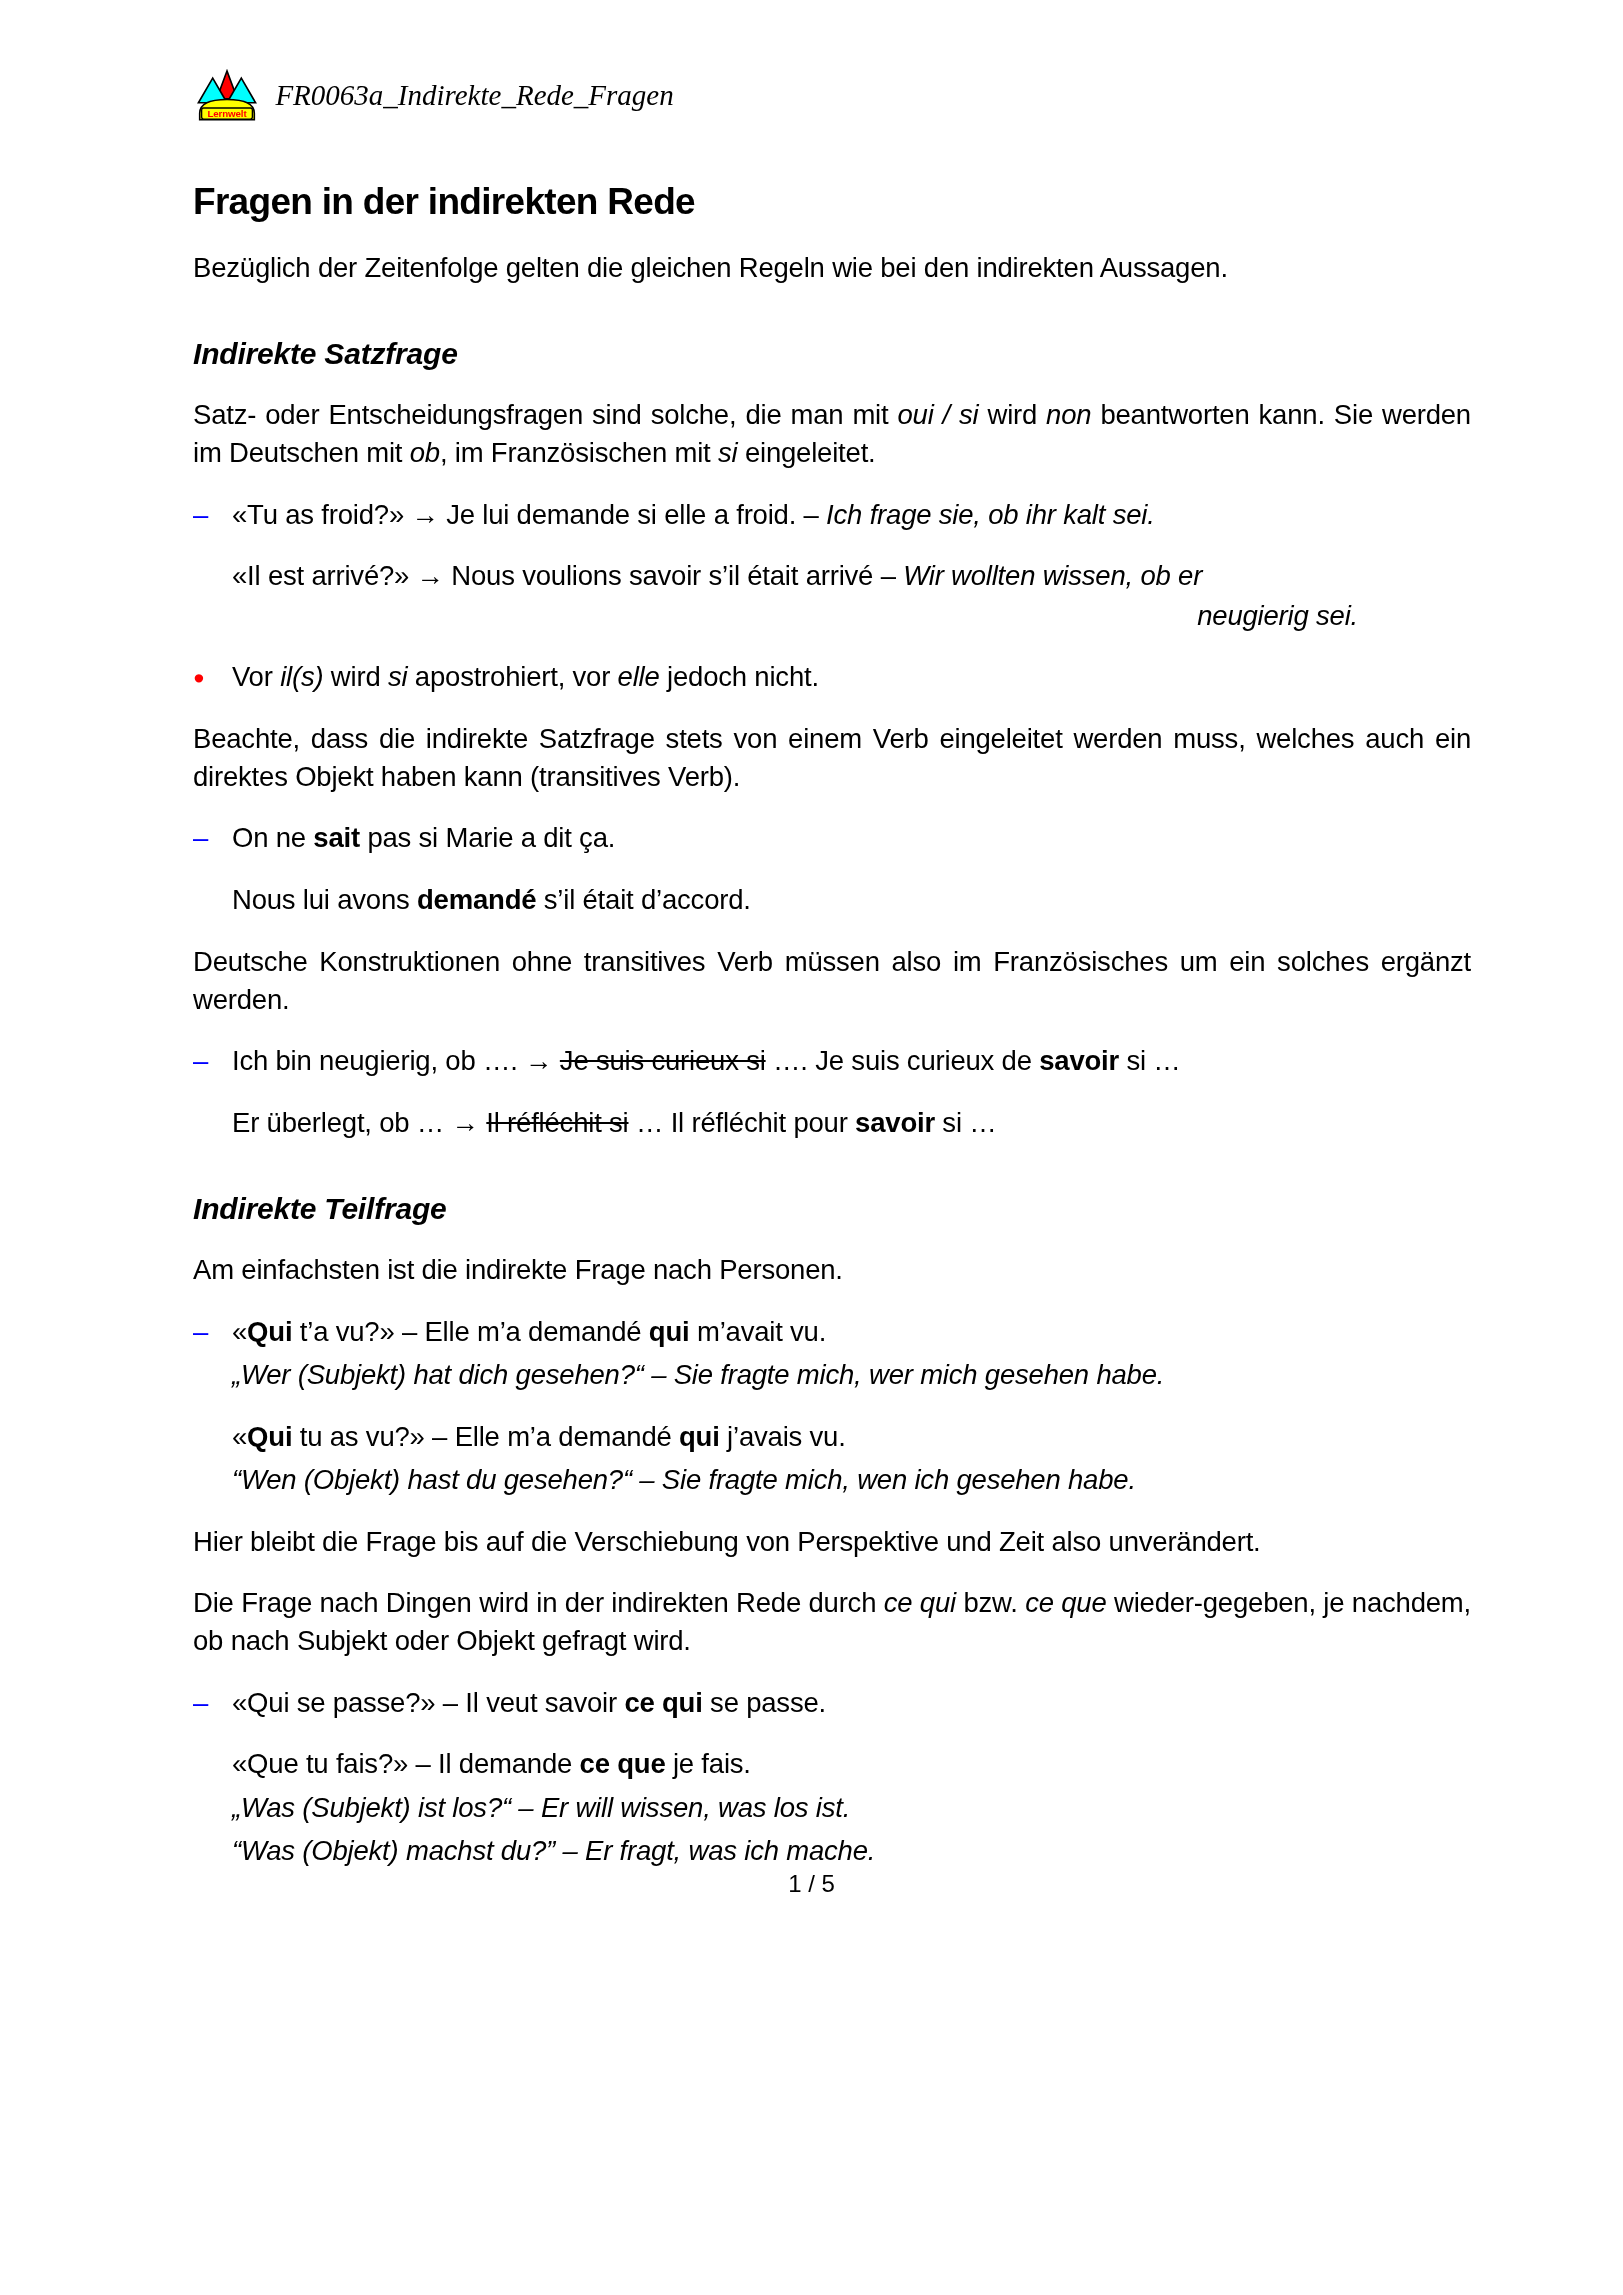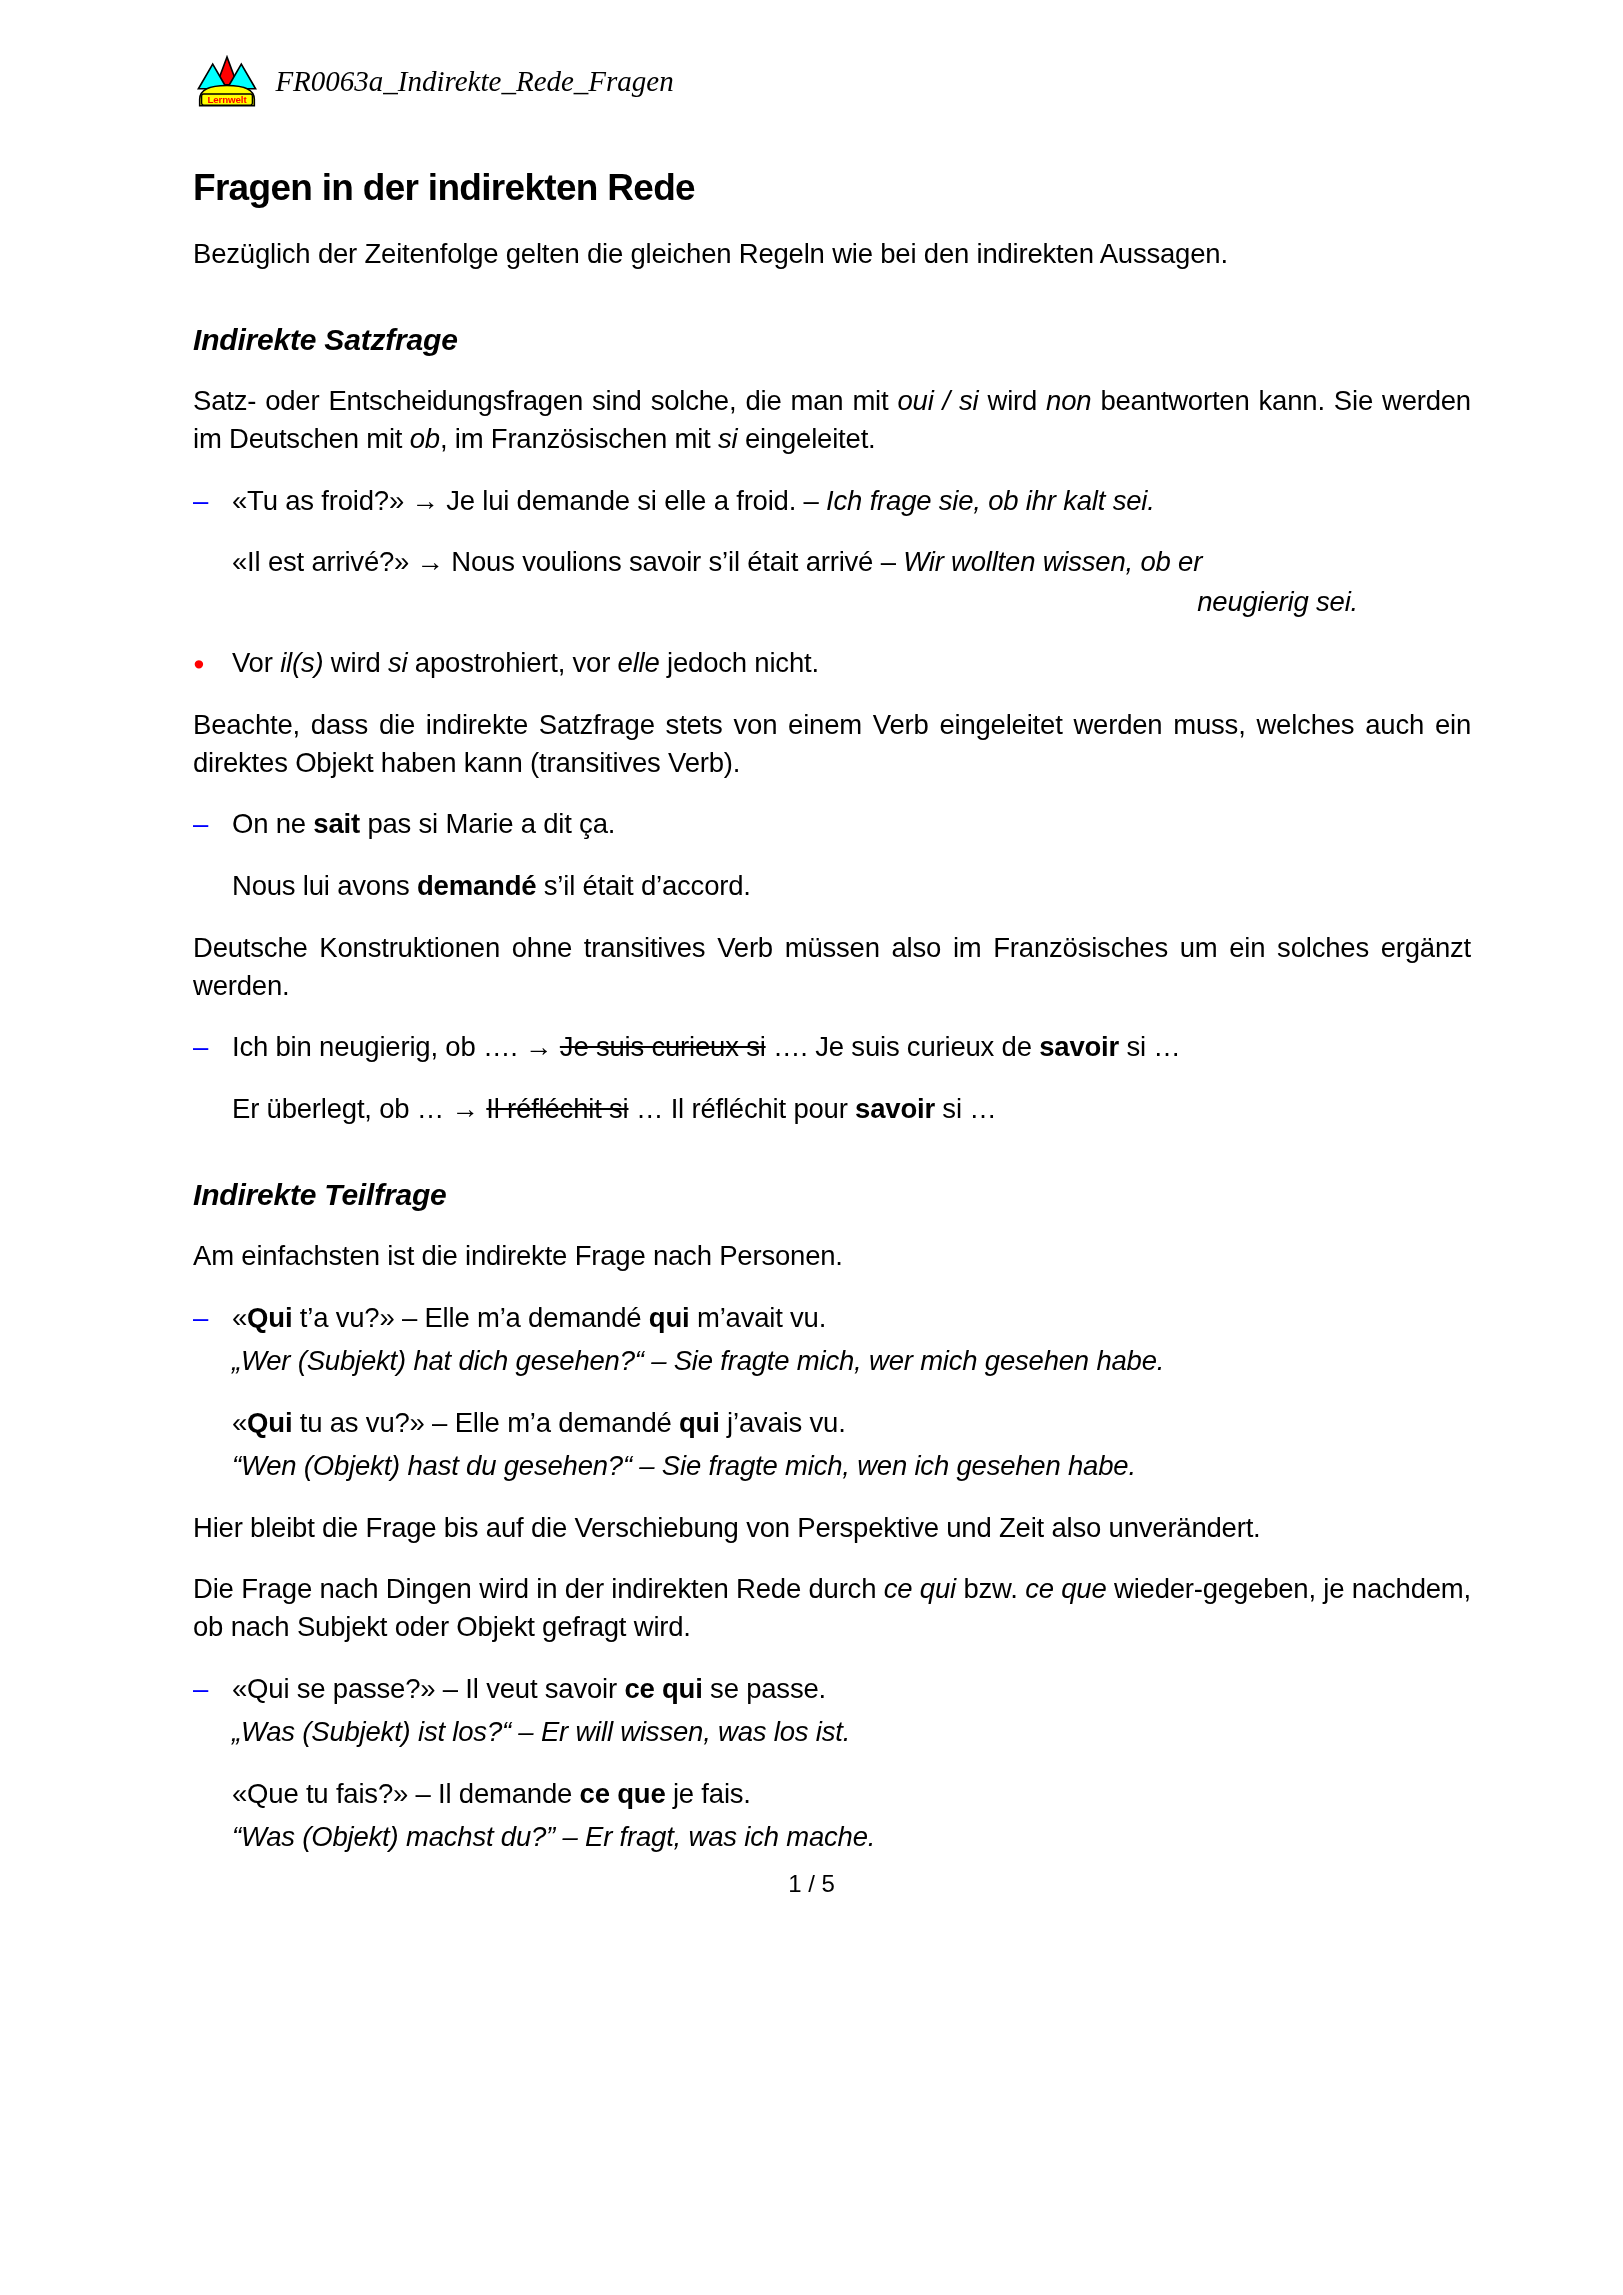--- a/index.html
+++ b/index.html
@@ -3,21 +3,21 @@
 <meta charset="utf-8">
 <style>
   * { margin:0; padding:0; box-sizing:border-box; }
   html,body { background:#ffffff; }
   body {
     width:1623px; height:2295px;
     font-family:"Liberation Sans","DejaVu Sans",sans-serif;
     font-size:27.5px; color:#000; letter-spacing:-0.2px;
   }
   .page { position:relative; width:1623px; height:1992px; overflow:hidden;
-          padding:55px 152px 0 193px; }
+          padding:69px 152px 0 193px; }
   .header { display:flex; align-items:center; gap:14.4px; margin-bottom:58px; }
   .logo-svg { width:68px; height:52px; display:block; flex:0 0 auto; }
   .header-text { font-family:"Liberation Serif","DejaVu Serif",serif;
                  font-style:italic; font-size:29px; letter-spacing:0; }
   .blk { margin-top:23.6px; line-height:38px; }
   .h1 { font-size:37px; font-weight:bold; letter-spacing:-0.7px; line-height:46px; margin-top:0; }
   .h2 { font-size:30px; font-weight:bold; font-style:italic; line-height:39px; margin-top:47px; }
   .pj { text-align:justify; }
   .bullet { display:flex; }
   .marker { flex:0 0 39px; color:#0000FF; }
@@ -85,21 +85,21 @@
       </div>
       <div class="blk trans"><span class="it">„Wer (Subjekt) hat dich gesehen?“ – Sie fragte mich, wer mich gesehen habe.</span></div>
       <div class="blk cont"><span>«</span><span class="red">Qui</span><span> tu as vu?» – Elle m’a demandé </span><span class="red">qui</span><span> j’avais vu.</span></div>
       <div class="blk trans"><span class="it">“Wen (Objekt) hast du gesehen?“ – Sie fragte mich, wen ich gesehen habe.</span></div>
       <div class="blk pj"><span>Hier bleibt die Frage bis auf die Verschiebung von Perspektive und Zeit also unverändert.</span></div>
       <div class="blk pj"><span>Die Frage nach Dingen wird in der indirekten Rede durch </span><span class="it">ce qui</span><span> bzw. </span><span class="it">ce que</span><span> wieder-gegeben, je nachdem, ob nach Subjekt oder Objekt gefragt wird.</span></div>
       <div class="blk bullet">
         <span class="marker">–</span>
         <div class="btext"><span>«Qui se passe?» – Il veut savoir </span><span class="red">ce qui</span><span> se passe.</span></div>
       </div>
+      <div class="blk cont"><span>«Que tu fais?» – Il demande </span><span class="red">ce que</span><span> je fais.</span></div>
       <div class="blk trans"><span class="it">„Was (Subjekt) ist los?“ – Er will wissen, was los ist.</span></div>
-      <div class="blk cont"><span>«Que tu fais?» – Il demande </span><span class="red">ce que</span><span> je fais.</span></div>
       <div class="blk trans"><span class="it">“Was (Objekt) machst du?” – Er fragt, was ich mache.</span></div>
     </div>
 
   <div class="footer">1 / 5</div>
 
 </div>
 
 
 </body></html>

